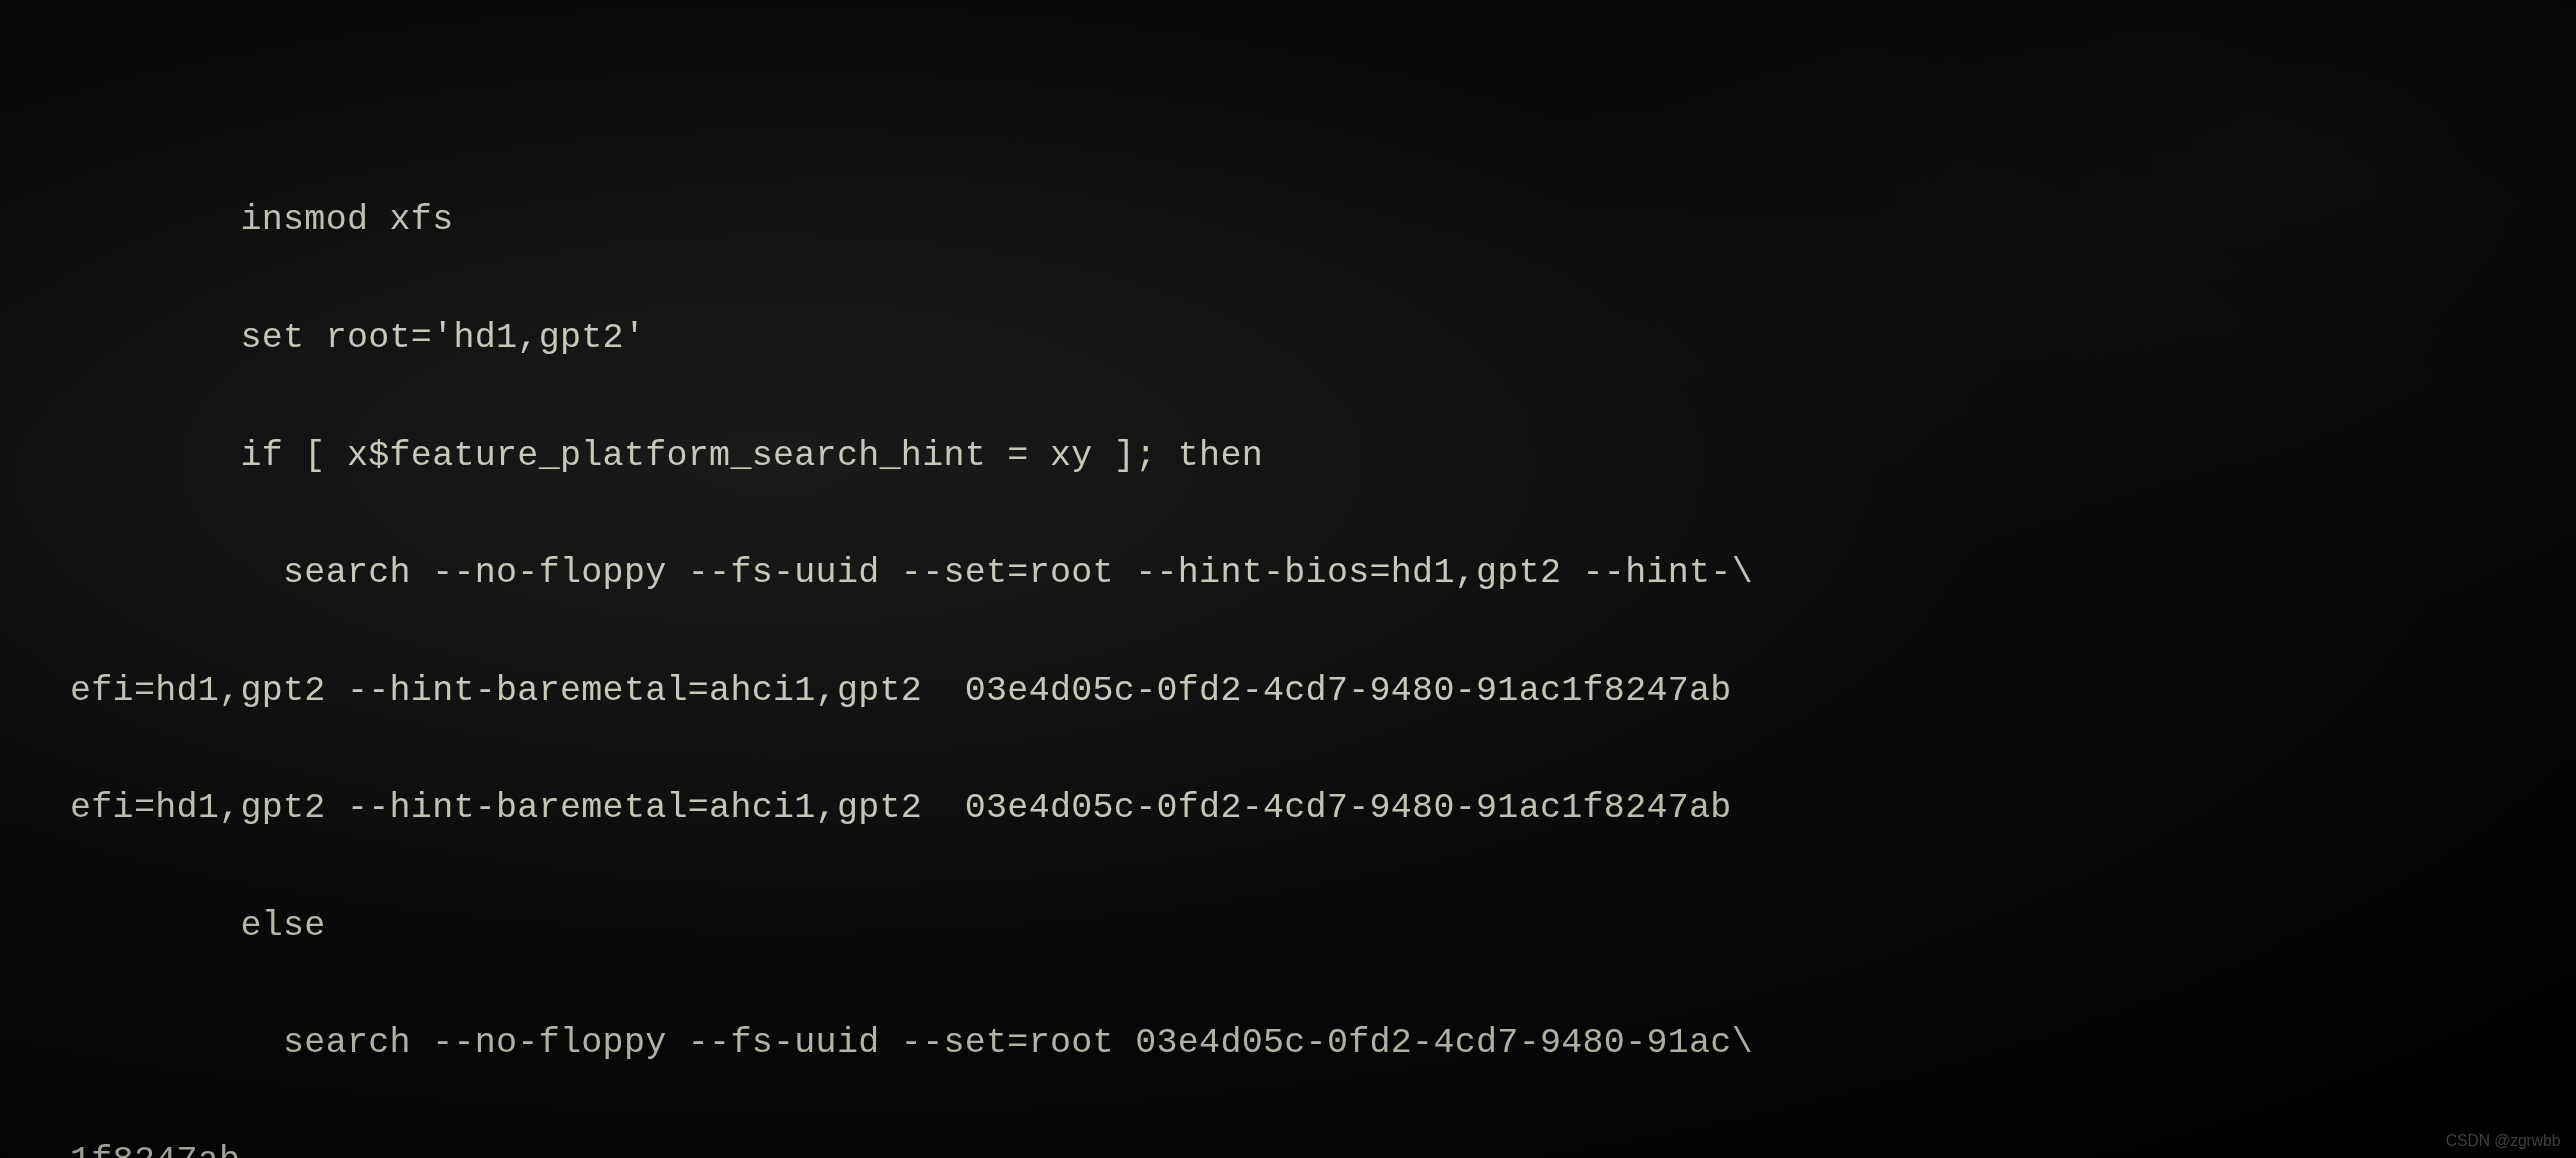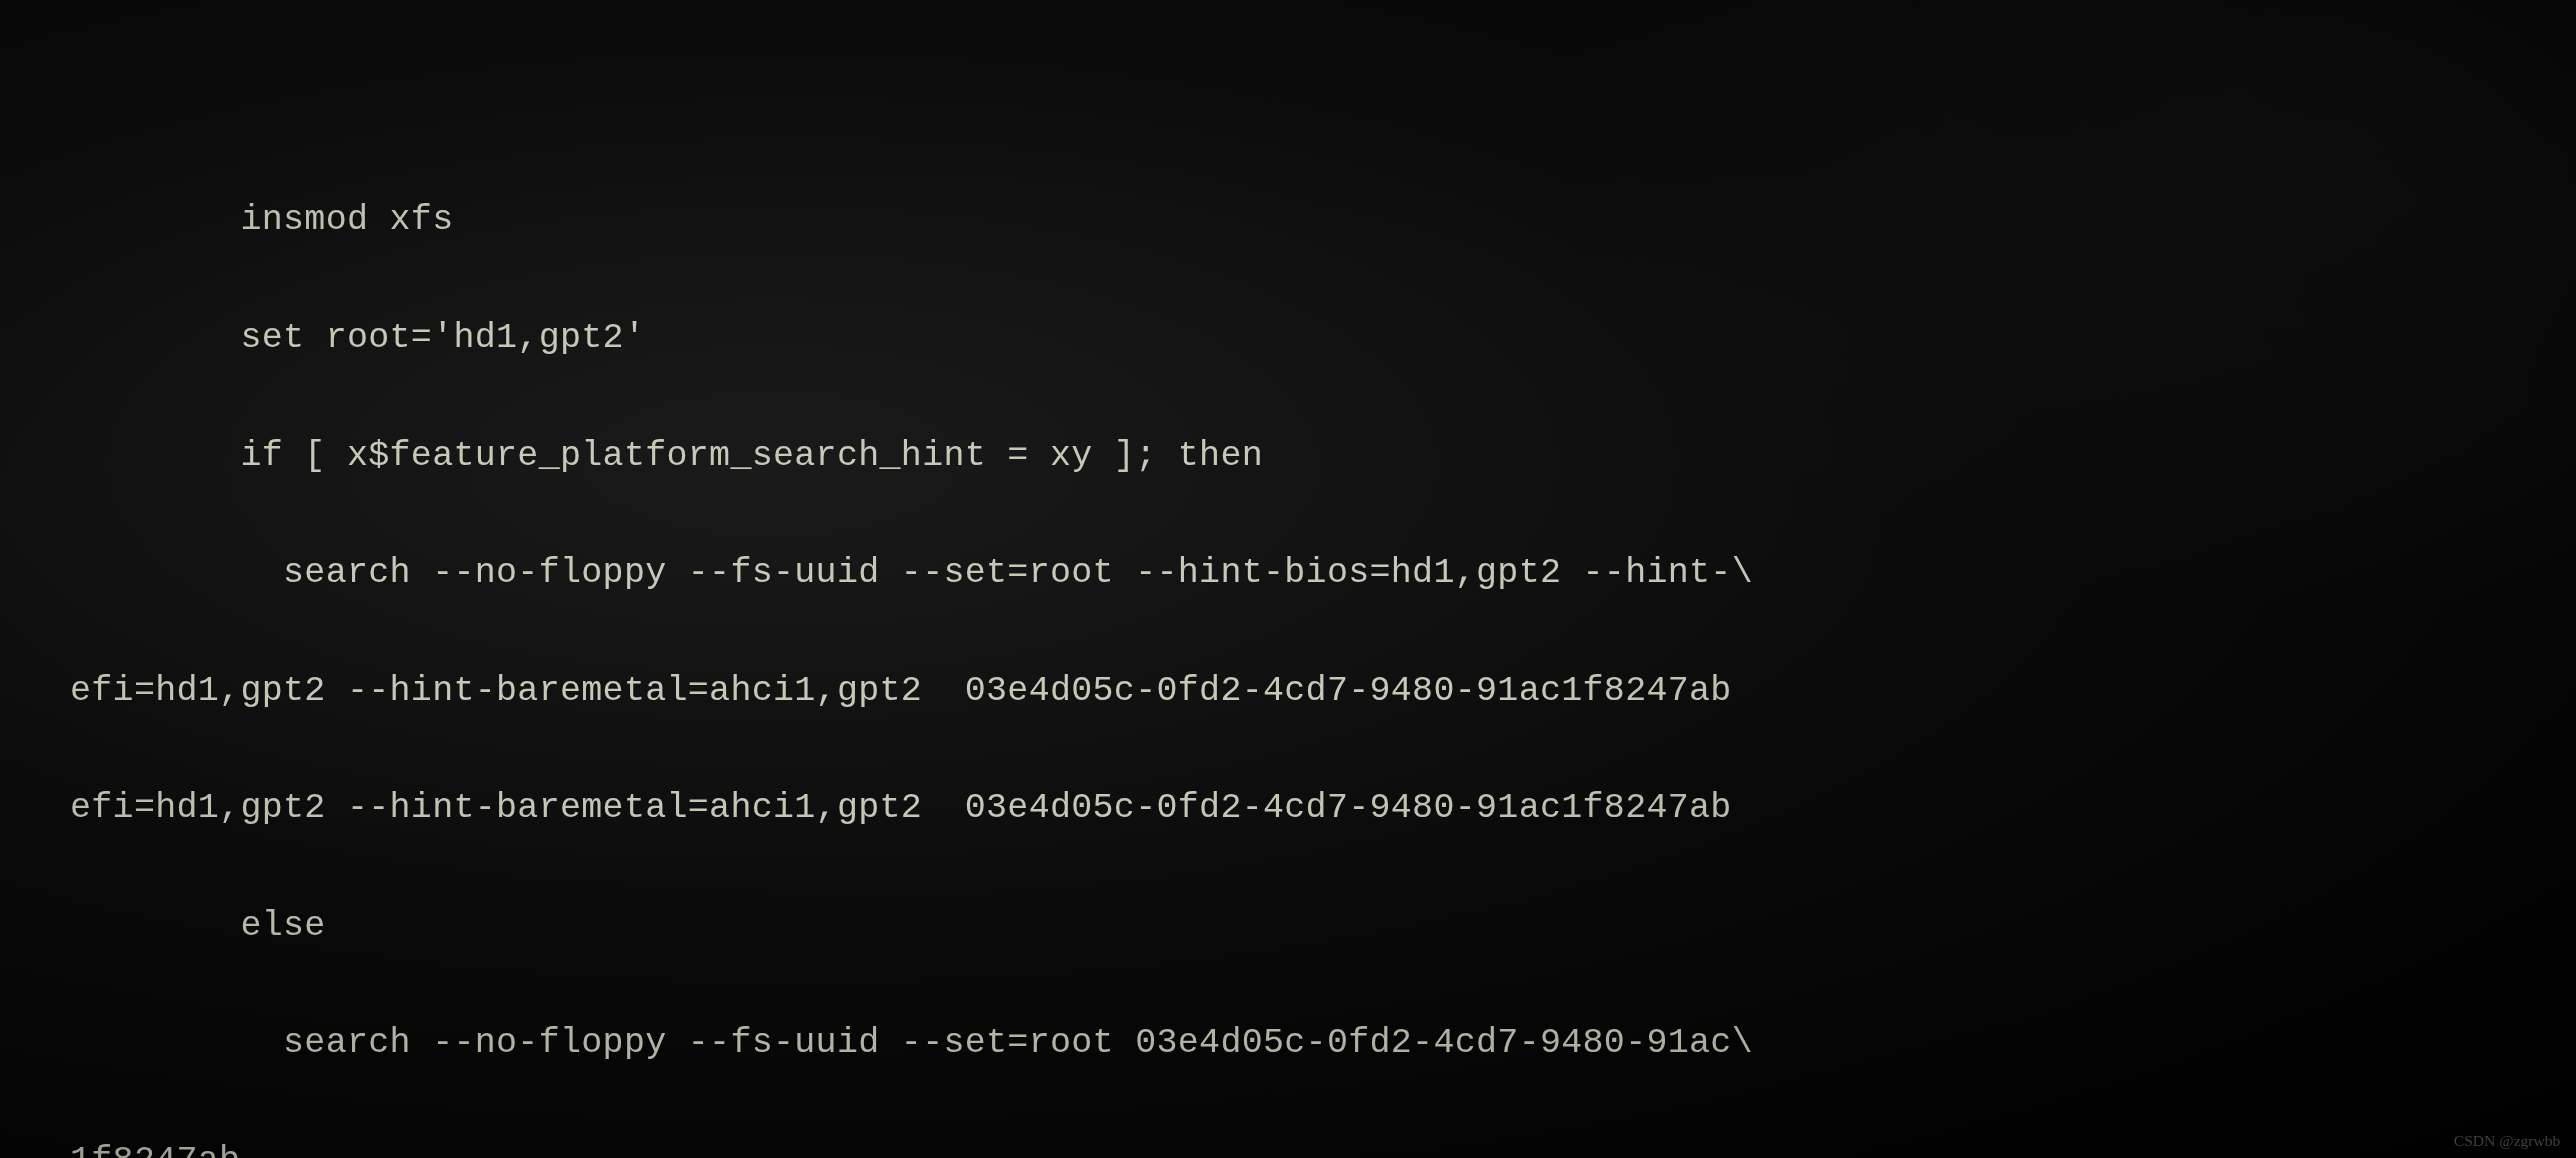--- a/index.html
+++ b/index.html
@@ -43,21 +43,21 @@
       height: 60%;
       background: radial-gradient(ellipse at 80% 20%, rgba(80,80,90,0.12) 0%, transparent 60%);
       pointer-events: none;
     }
     .watermark {
       position: absolute;
       bottom: 10px;
       right: 15.6px;
       font-size: 15.6px;
       color: rgba(180,180,180,0.35);
-      font-family: Liberation Serif, serif;
+      font-family: Liberation Sans, sans-serif;
       letter-spacing: 0;
       text-align: center;
     }
   </style>
 </head>
 <body>
 
 <div class="screen">
   <span class="line">        insmod xfs</span>
   <span class="line">        set root='hd1,gpt2'</span>

